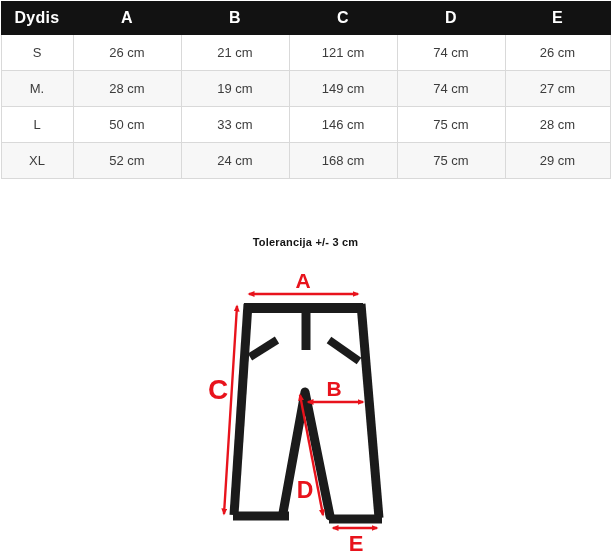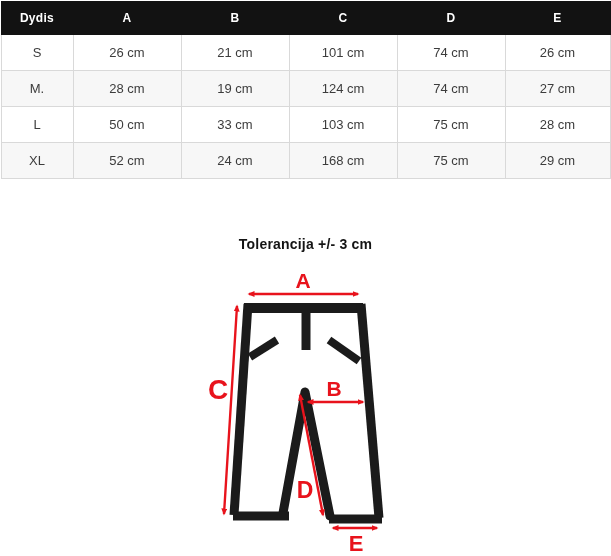--- a/index.html
+++ b/index.html
@@ -2,32 +2,32 @@
 <html><head>
 <meta charset="utf-8">
 <style>
   html,body { margin:0; padding:0; background:#ffffff; }
   body { font-family:"Liberation Sans", sans-serif; }
   .page { position:relative; width:611px; height:556px; background:#ffffff; overflow:hidden; }
 
   
   table.size-table { border-collapse:collapse; table-layout:fixed; width:609px; margin:1px auto 0 auto; }
   table.size-table th {
-    background:#121212; color:#ffffff; font-size:12px; font-weight:700;
+    background:#121212; color:#ffffff; font-size:16px; font-weight:700;
     height:30px; text-align:center; letter-spacing:0.3px; border:1px solid #121212;
   }
   table.size-table td {
     border:1px solid #d9d9d9; text-align:center; vertical-align:middle;
     font-size:13px; color:#3c3c3c; height:33px; background:#ffffff;
   }
   table.size-table tr.stripe td { background:#f7f7f7; }
 
   
   .tolerance {
-    margin-top:57px; text-align:center; font-size:14px; font-weight:700;
+    margin-top:57px; text-align:center; font-size:11px; font-weight:700;
     color:#141414; letter-spacing:0.2px;
   }
 
   
   .diagram-svg { position:absolute; left:0; top:250px; width:611px; height:306px; }
   .garment { stroke:#1b1b1b; fill:none; }
   .measure { stroke:#e8131c; fill:none; stroke-width:2.4; }
   .measure-label { fill:#e8131c; font-weight:700; text-anchor:middle; font-family:"Liberation Sans", sans-serif; }
 </style>
 </head>
@@ -52,37 +52,37 @@
         <th>C</th>
         <th>D</th>
         <th>E</th>
       </tr>
     </thead>
     <tbody>
       <tr>
         <td>S</td>
         <td>26 cm</td>
         <td>21 cm</td>
-        <td>101 cm</td>
+        <td>121 cm</td>
         <td>74 cm</td>
         <td>26 cm</td>
       </tr>
       <tr class="stripe">
         <td>M.</td>
         <td>28 cm</td>
         <td>19 cm</td>
-        <td>124 cm</td>
+        <td>149 cm</td>
         <td>74 cm</td>
         <td>27 cm</td>
       </tr>
       <tr>
         <td>L</td>
         <td>50 cm</td>
         <td>33 cm</td>
-        <td>103 cm</td>
+        <td>146 cm</td>
         <td>75 cm</td>
         <td>28 cm</td>
       </tr>
       <tr class="stripe">
         <td>XL</td>
         <td>52 cm</td>
         <td>24 cm</td>
         <td>168 cm</td>
         <td>75 cm</td>
         <td>29 cm</td>

